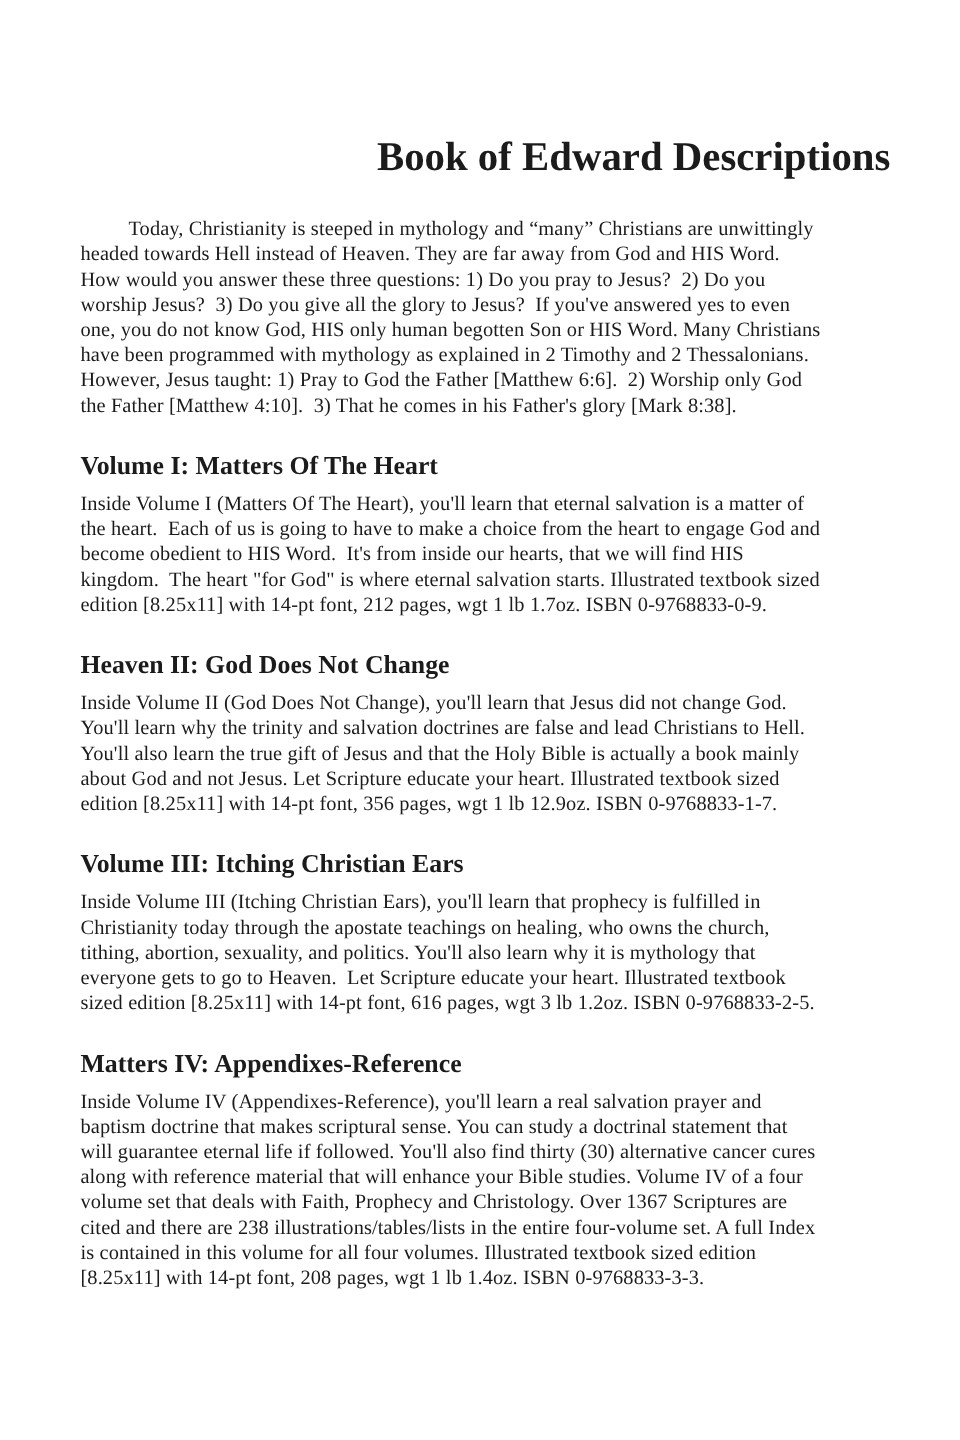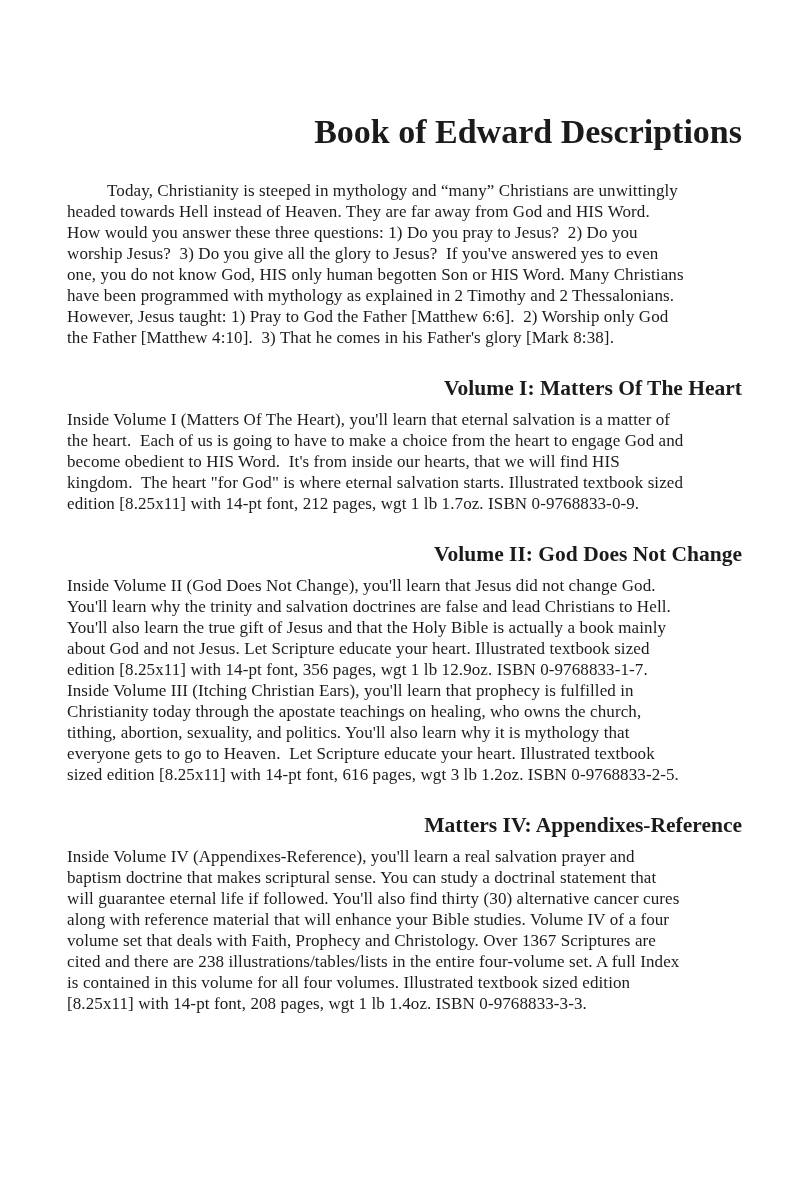--- a/index.html
+++ b/index.html
@@ -36,21 +36,21 @@
     white-space: pre;
     letter-spacing: 0.1px;
   }
   .intro {
     text-indent: 40px;
   }
   .heading {
     font-size: 21.5px;
     line-height: 25px;
     font-weight: 700;
-    text-align: right;
+    text-align: left;
     margin: 28px 0 8px 0;
   }
   section {
     margin: 0;
   }
 </style>
 </head>
 <body>
 
 <div class="page">
@@ -69,29 +69,30 @@
   <section>
     <h2 class="heading">Volume I: Matters Of The Heart</h2>
     <p class="body-text">Inside Volume I (Matters Of The Heart), you'll learn that eternal salvation is a matter of
 the heart.  Each of us is going to have to make a choice from the heart to engage God and
 become obedient to HIS Word.  It's from inside our hearts, that we will find HIS
 kingdom.  The heart "for God" is where eternal salvation starts. Illustrated textbook sized
 edition [8.25x11] with 14-pt font, 212 pages, wgt 1 lb 1.7oz. ISBN 0-9768833-0-9.</p>
   </section>
 
   <section>
-    <h2 class="heading">Volume II: God Does Not Change</h2>
+    <h2 class="heading">Heaven II: God Does Not Change</h2>
     <p class="body-text">Inside Volume II (God Does Not Change), you'll learn that Jesus did not change God.
 You'll learn why the trinity and salvation doctrines are false and lead Christians to Hell.
 You'll also learn the true gift of Jesus and that the Holy Bible is actually a book mainly
 about God and not Jesus. Let Scripture educate your heart. Illustrated textbook sized
 edition [8.25x11] with 14-pt font, 356 pages, wgt 1 lb 12.9oz. ISBN 0-9768833-1-7.</p>
   </section>
 
   <section>
+    <h2 class="heading">Volume III: Itching Christian Ears</h2>
     <p class="body-text">Inside Volume III (Itching Christian Ears), you'll learn that prophecy is fulfilled in
 Christianity today through the apostate teachings on healing, who owns the church,
 tithing, abortion, sexuality, and politics. You'll also learn why it is mythology that
 everyone gets to go to Heaven.  Let Scripture educate your heart. Illustrated textbook
 sized edition [8.25x11] with 14-pt font, 616 pages, wgt 3 lb 1.2oz. ISBN 0-9768833-2-5.</p>
   </section>
 
   <section>
     <h2 class="heading">Matters IV: Appendixes-Reference</h2>
     <p class="body-text">Inside Volume IV (Appendixes-Reference), you'll learn a real salvation prayer and

